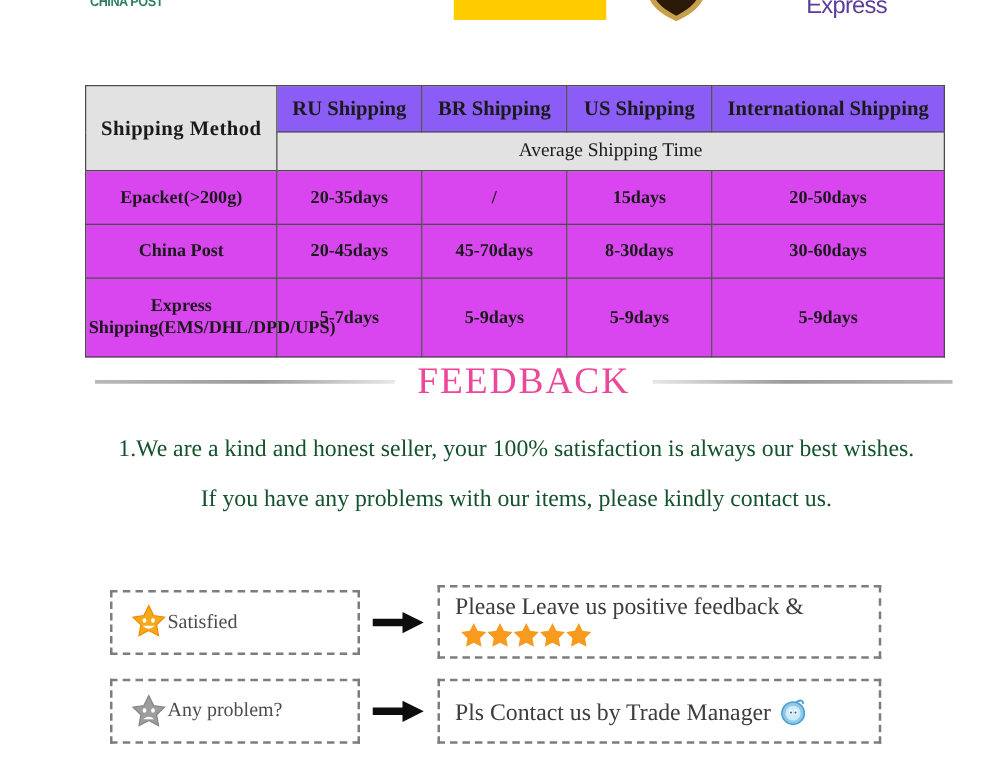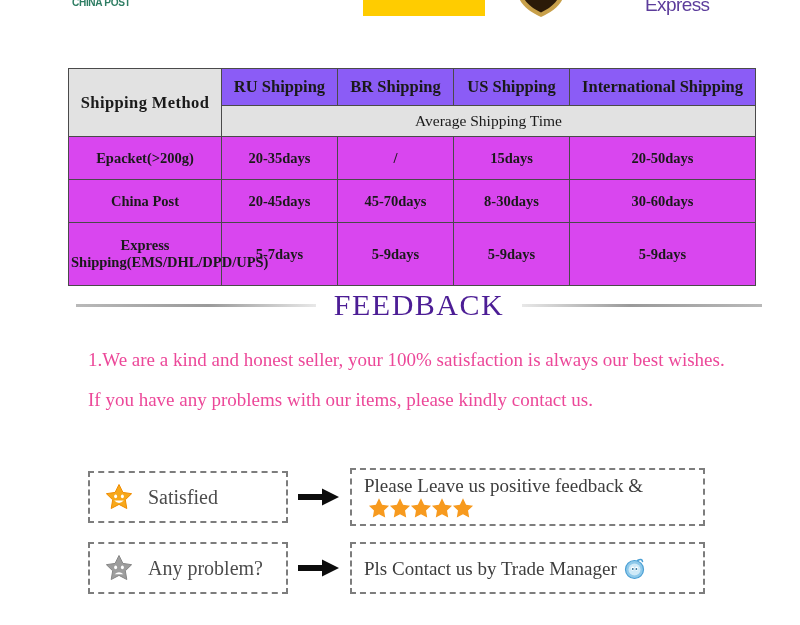--- a/index.html
+++ b/index.html
@@ -129,33 +129,34 @@
   }
   .fb-rule.right {
     background: linear-gradient(to left, #b9b9b9 0%, #9a9a9a 55%, #e8e8e8 100%);
     margin-left: 18px;
   }
   .fb-title {
     font-family: "Liberation Serif", serif;
     font-size: 30px;
     font-weight: 400;
     letter-spacing: 1.5px;
-    color: #4c1d95;
+    color: #ec4899;
     white-space: nowrap;
   }
 
   
   .fb-para {
     position: absolute;
     left: 88px; top: 340px;
     width: 650px;
     font-family: "Liberation Serif", serif;
     font-size: 19px;
     line-height: 40px;
-    color: #ec4899;
+    color: #14532d;
+    text-align: center;
   }
 
   
   .fb-grid {
     position: absolute;
     left: 88px; top: 468px;
     width: 630px;
   }
   .fb-row {
     display: flex;
@@ -181,23 +182,22 @@
   }
   .fb-arrow {
     width: 62px;
     display: flex;
     align-items: center;
     justify-content: center;
     color: #111;
   }
   .fb-left-label {
     font-family: "Liberation Serif", serif;
-    font-size: 20px;
+    font-size: 16px;
     color: #4c4c4c;
-    margin-left: 14px;
   }
   .fb-right-label {
     font-family: "Liberation Serif", serif;
     font-size: 19px;
     line-height: 23px;
     color: #3d3d3d;
   }
   .stars-inline {
     display: inline-flex;
     vertical-align: -3px;

